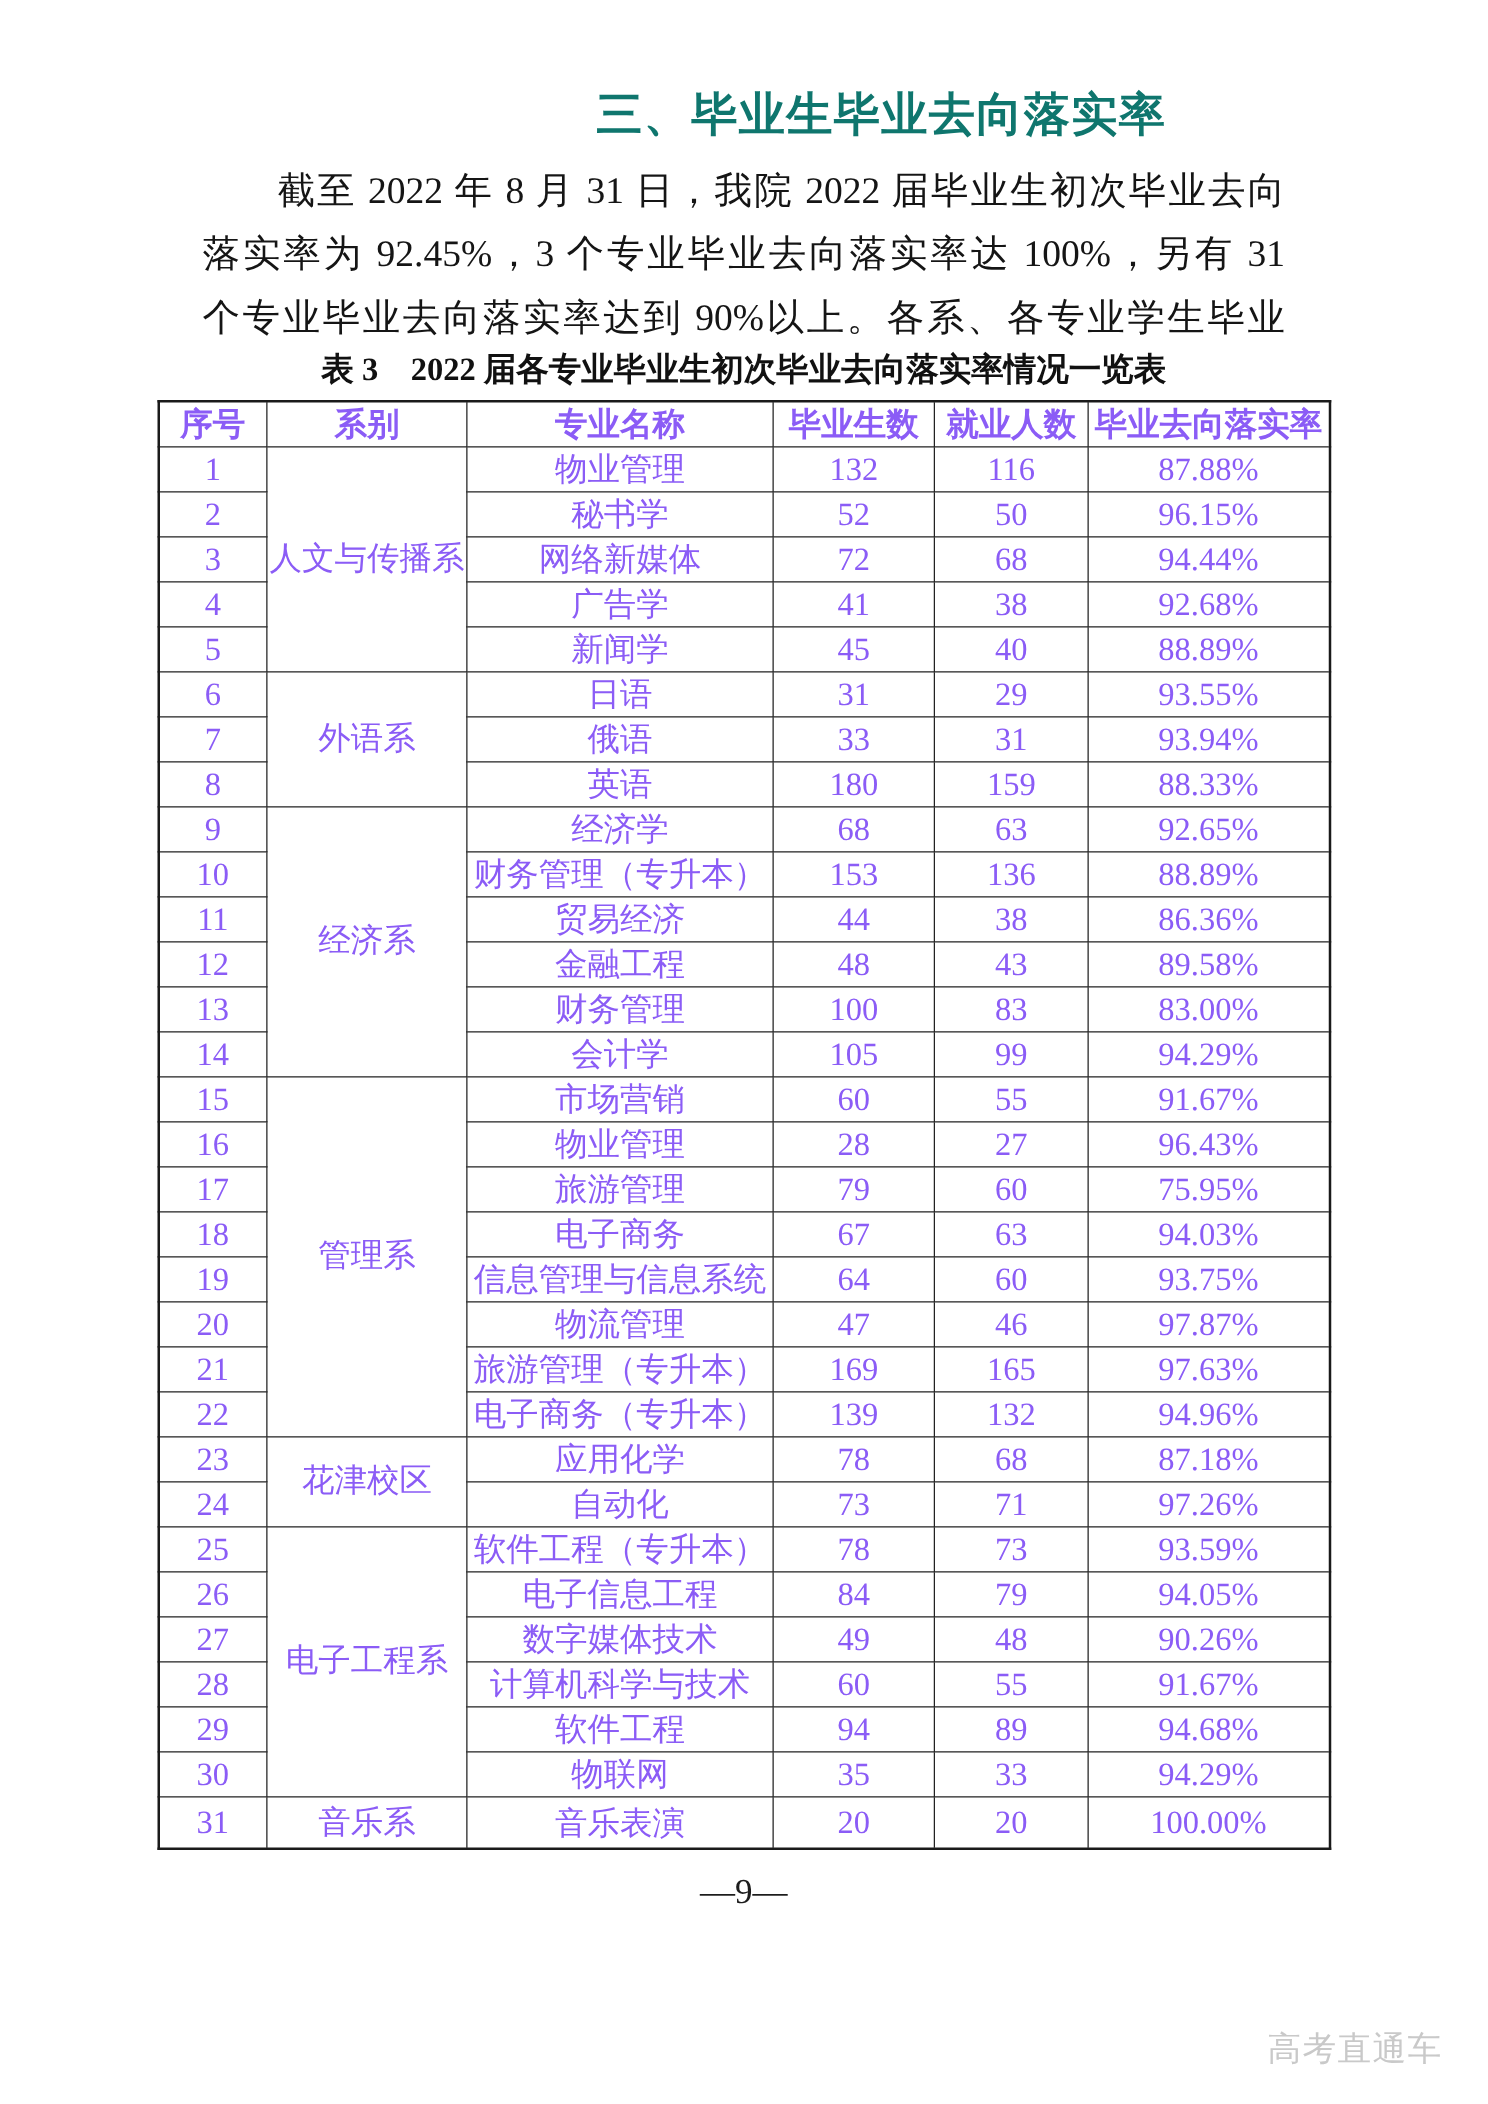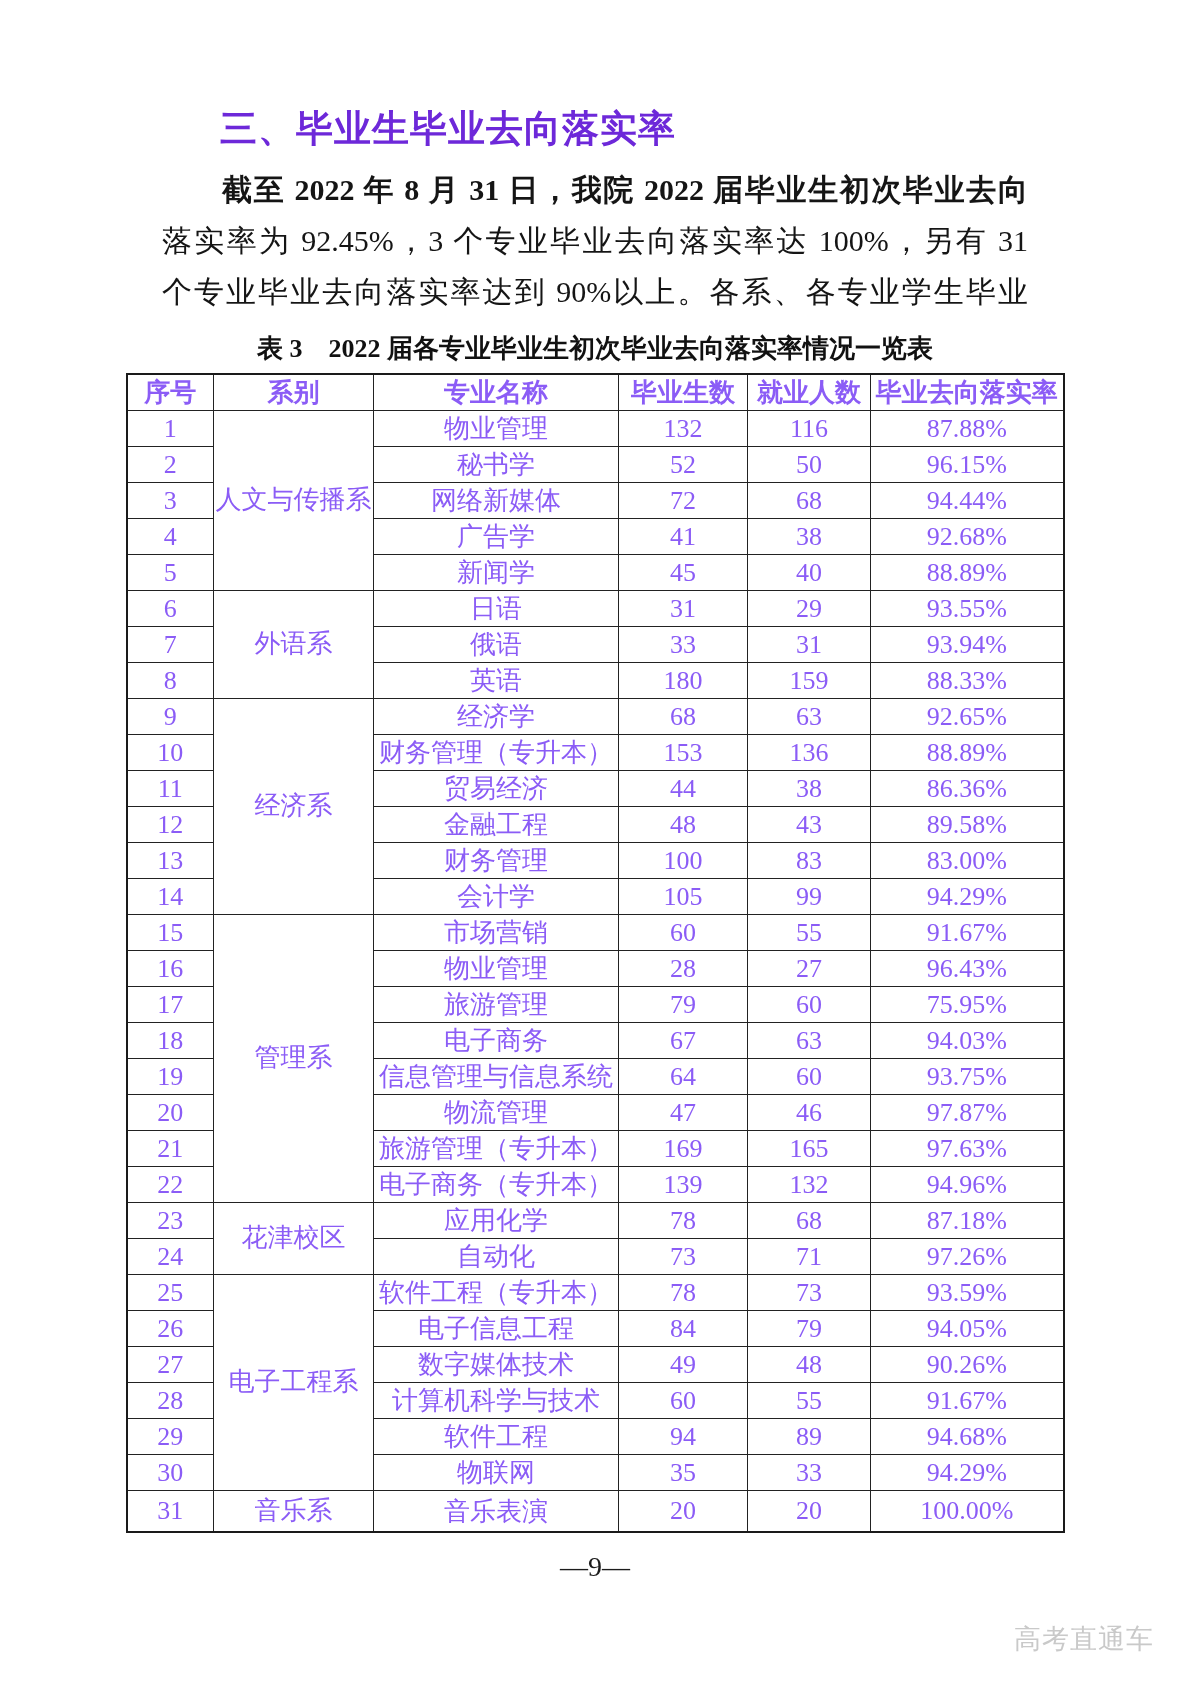--- a/index.html
+++ b/index.html
@@ -11,43 +11,44 @@
     position: relative;
     width: 1190px;
     height: 1683px;
     background: #ffffff;
     overflow: hidden;
     color: #1c1c1c;
     font-family: "Liberation Serif", "DejaVu Serif", serif;
   }
   .heading {
     margin: 0;
-    padding-top: 108px;
+    padding-top: 71px;
     margin-left: 220px;
     font-family: "Liberation Sans", "DejaVu Sans", sans-serif;
     font-weight: bold;
     font-size: 37px;
     line-height: 42px;
-    color: #6d28d9;
+    color: #0f766e;
     letter-spacing: 1px;
+    text-align: center;
   }
   .paragraph {
     margin: 14px 162px 0 162px;
     font-size: 30px;
     line-height: 51px;
     color: #151515;
   }
   .para-line {
     text-align: justify;
     text-align-last: justify;
   }
-  .para-line.indent { text-indent: 2em; font-weight: bold; }
+  .para-line.indent { text-indent: 2em; }
   .para-line.last { text-align-last: auto; }
   .caption {
-    margin-top: 16px;
+    margin-top: 0;
     text-align: center;
     font-weight: bold;
     font-size: 26px;
     line-height: 32px;
     color: #111111;
   }
   table.data-table {
     width: 939px;
     margin: 8px auto 0 auto;
     border-collapse: collapse;

